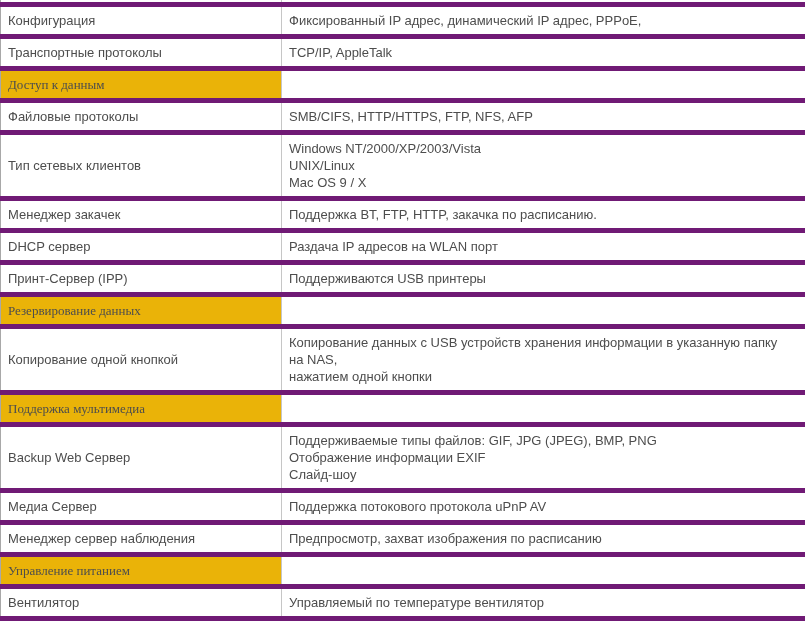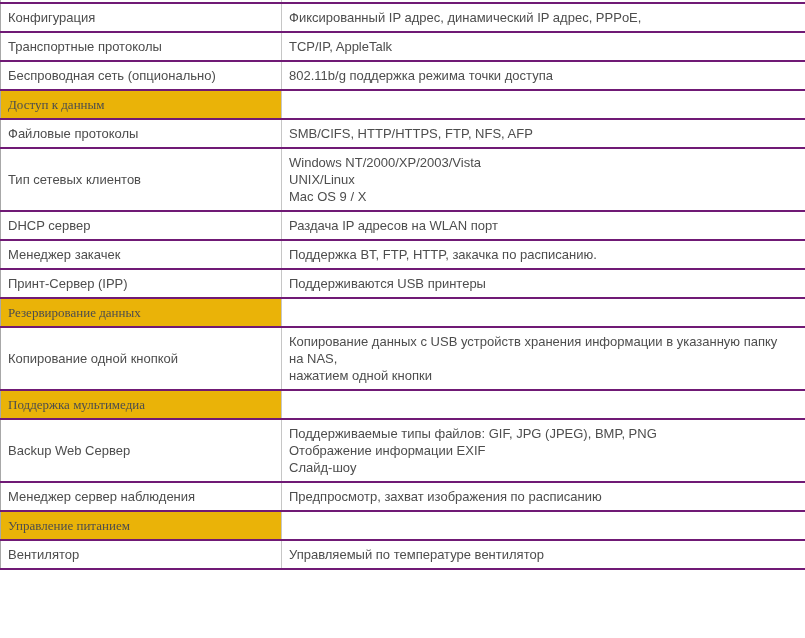--- a/index.html
+++ b/index.html
@@ -17,21 +17,21 @@
     border-collapse: collapse;
     table-layout: fixed;
     width: 805px;
     color: #4d4d4d;
     font-size: 13px;
     line-height: 17px;
     border-left: 1px solid #a8a8a8;
     border-right: 1px solid #3a3a3a;
   }
   .spec-table td {
-    border-bottom: 2px solid #701a75;
+    border-bottom: 5px solid #701a75;
     vertical-align: middle;
     padding: 5px 10px 5px 7px;
     white-space: pre-line;
     overflow: hidden;
   }
   td.label-cell {
     border-right: 1px solid #c6c6c6;
   }
   tr.section-row td.label-cell {
     background: #eab308;
@@ -58,45 +58,41 @@
     </tr>
 
     <tr>
       <td class="label-cell">Конфигурация</td>
       <td class="value-cell">Фиксированный IP адрес, динамический IP адрес, PPPoE,</td>
     </tr>
     <tr>
       <td class="label-cell">Транспортные протоколы</td>
       <td class="value-cell">TCP/IP, AppleTalk</td>
     </tr>
-    <tr>
-      <td class="label-cell">Беспроводная сеть (опционально)</td>
-      <td class="value-cell">802.11b/g поддержка режима точки доступа</td>
-    </tr>
     <tr class="section-row">
       <td class="label-cell">Доступ к данным</td>
       <td class="value-cell"></td>
     </tr>
     <tr>
       <td class="label-cell">Файловые протоколы</td>
       <td class="value-cell">SMB/CIFS, HTTP/HTTPS, FTP, NFS, AFP</td>
     </tr>
     <tr>
       <td class="label-cell">Тип сетевых клиентов</td>
       <td class="value-cell">Windows NT/2000/XP/2003/Vista
 UNIX/Linux
 Mac OS 9 / X</td>
     </tr>
     <tr>
+      <td class="label-cell">Менеджер закачек</td>
+      <td class="value-cell">Поддержка BT, FTP, HTTP, закачка по расписанию.</td>
+    </tr>
+    <tr>
       <td class="label-cell">DHCP сервер</td>
       <td class="value-cell">Раздача IP адресов на WLAN порт</td>
-    </tr>
-    <tr>
-      <td class="label-cell">Менеджер закачек</td>
-      <td class="value-cell">Поддержка BT, FTP, HTTP, закачка по расписанию.</td>
     </tr>
     <tr>
       <td class="label-cell">Принт-Сервер (IPP)</td>
       <td class="value-cell">Поддерживаются USB принтеры</td>
     </tr>
     <tr class="section-row">
       <td class="label-cell">Резервирование данных</td>
       <td class="value-cell"></td>
     </tr>
     <tr>
@@ -108,20 +104,24 @@
       <td class="label-cell">Поддержка мультимедиа</td>
       <td class="value-cell"></td>
     </tr>
     <tr>
       <td class="label-cell">Backup Web Сервер</td>
       <td class="value-cell">Поддерживаемые типы файлов: GIF, JPG (JPEG), BMP, PNG
 Отображение информации EXIF
 Слайд-шоу</td>
     </tr>
     <tr>
+      <td class="label-cell">Медиа Сервер</td>
+      <td class="value-cell">Поддержка потокового протокола uPnP AV</td>
+    </tr>
+    <tr>
       <td class="label-cell">Менеджер сервер наблюдения</td>
       <td class="value-cell">Предпросмотр, захват изображения по расписанию</td>
     </tr>
     <tr class="section-row">
       <td class="label-cell">Управление питанием</td>
       <td class="value-cell"></td>
     </tr>
     <tr>
       <td class="label-cell">Вентилятор</td>
       <td class="value-cell">Управляемый по температуре вентилятор</td>

